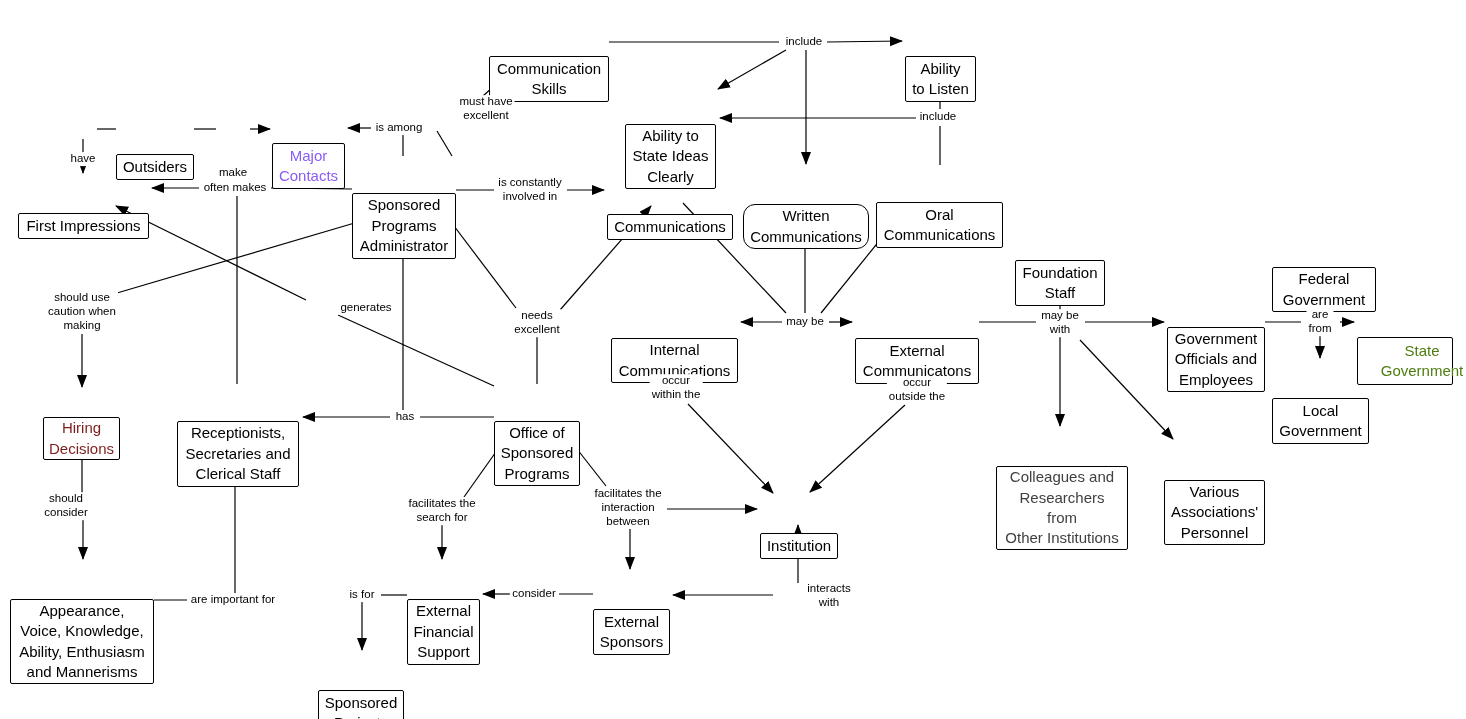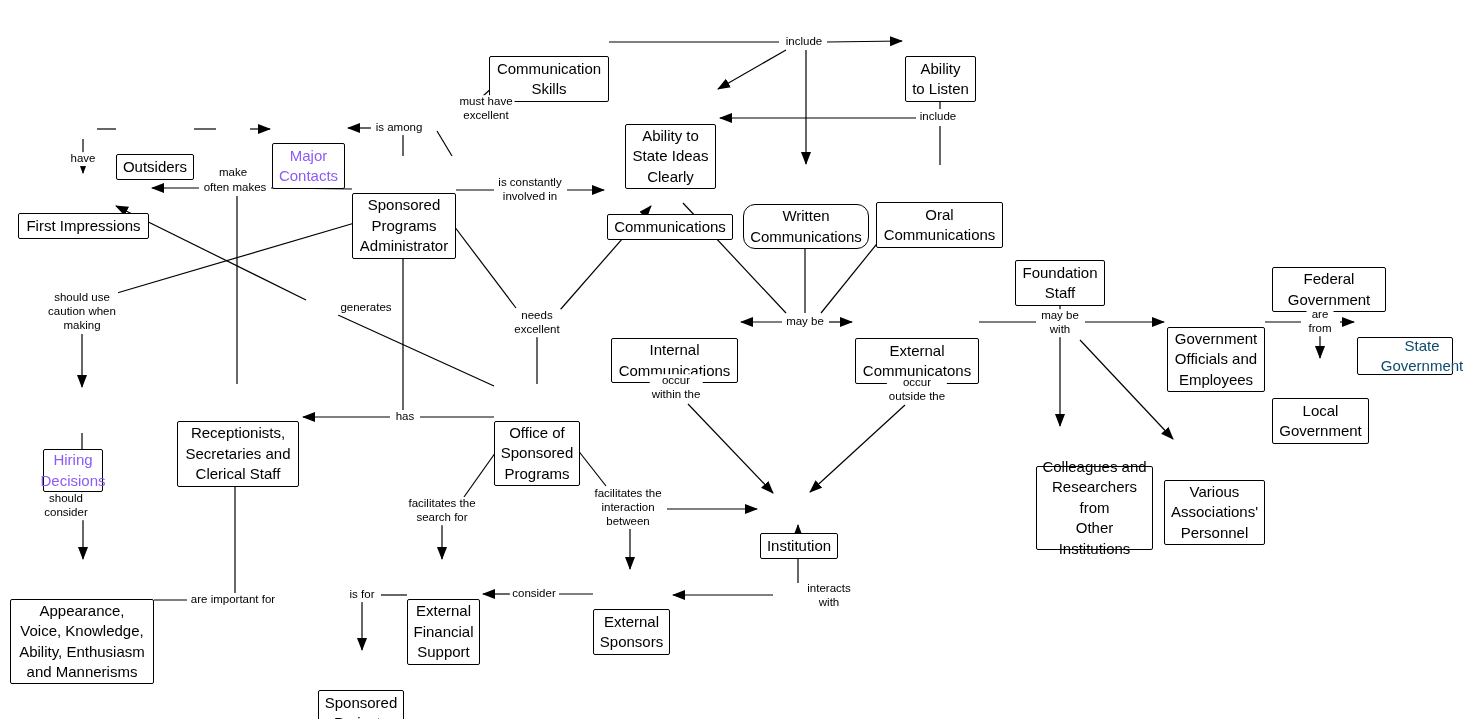--- a/index.html
+++ b/index.html
@@ -138,42 +138,42 @@
       <div class="node" style="left: 352px; top: 156px; width: 104px; height: 66px; border-color: rgb(0, 0, 0); color: rgb(0, 0, 0);">Sponsored
 Programs
 Administrator</div>
       <div class="node" style="left: 607px; top: 177px; width: 126px; height: 26px; border-color: rgb(0, 0, 0); color: rgb(0, 0, 0);">Communications</div>
       <div class="node" style="left: 743px; top: 167px; width: 126px; height: 45px; border-color: rgb(0, 0, 0); color: rgb(0, 0, 0); border-radius: 12px;">Written
 Communications</div>
       <div class="node" style="left: 876px; top: 165px; width: 127px; height: 46px; border-color: rgb(0, 0, 0); color: rgb(0, 0, 0);">Oral
 Communications</div>
       <div class="node" style="left: 1015px; top: 223px; width: 90px; height: 46px; border-color: rgb(0, 0, 0); color: rgb(0, 0, 0); text-align: center;">Foundation
 Staff</div>
-      <div class="node" style="left: 1272px; top: 230px; width: 114px; height: 45px; border-color: rgb(0, 0, 0); color: rgb(0, 0, 0);">Federal
+      <div class="node" style="left: 1272px; top: 230px; width: 104px; height: 45px; border-color: rgb(0, 0, 0); color: rgb(0, 0, 0);">Federal
 Government</div>
       <div class="node" style="left: 611px; top: 301px; width: 127px; height: 45px; border-color: rgb(0, 0, 0); color: rgb(0, 0, 0);">Internal
 Communications</div>
       <div class="node" style="left: 855px; top: 301px; width: 124px; height: 46px; border-color: rgb(0, 0, 0); color: rgb(0, 0, 0);">External
 Communicatons</div>
       <div class="node" style="left: 1167px; top: 290px; width: 98px; height: 65px; border-color: rgb(0, 0, 0); color: rgb(0, 0, 0);">Government
 Officials and
 Employees</div>
-      <div class="node" style="left: 1357px; top: 300px; width: 96px; height: 38px; border-color: rgb(0, 0, 0); color: #0c4a6e; padding-left: 36px;">State
+      <div class="node" style="left: 1357px; top: 300px; width: 96px; height: 48px; border-color: rgb(0, 0, 0); color: #4d7c0f; padding-left: 36px;">State
 Government</div>
       <div class="node" style="left: 1272px; top: 361px; width: 97px; height: 46px; border-color: rgb(0, 0, 0); color: rgb(0, 0, 0);">Local
 Government</div>
-      <div class="node" style="left: 43px; top: 412px; width: 60px; height: 43px; border-color: rgb(0, 0, 0); color: #8b5cf6;">Hiring
+      <div class="node" style="left: 43px; top: 380px; width: 77px; height: 43px; border-color: rgb(0, 0, 0); color: #7f1d1d;">Hiring
 Decisions</div>
       <div class="node" style="left: 177px; top: 384px; width: 122px; height: 66px; border-color: rgb(0, 0, 0); color: rgb(0, 0, 0);">Receptionists,
 Secretaries and
 Clerical Staff</div>
       <div class="node" style="left: 494px; top: 384px; width: 86px; height: 65px; border-color: rgb(0, 0, 0); color: rgb(0, 0, 0);">Office of
 Sponsored
 Programs</div>
-      <div class="node" style="left: 1036px; top: 429px; width: 117px; height: 84px; border-color: rgb(0, 0, 0); color: #000000;">Colleagues and
+      <div class="node" style="left: 996px; top: 429px; width: 132px; height: 84px; border-color: rgb(0, 0, 0); color: #404040;">Colleagues and
 Researchers
 from
 Other Institutions</div>
       <div class="node" style="left: 1164px; top: 443px; width: 101px; height: 65px; border-color: rgb(0, 0, 0); color: rgb(0, 0, 0);">Various
 Associations'
 Personnel</div>
       <div class="node" style="left: 760px; top: 496px; width: 78px; height: 26px; border-color: rgb(0, 0, 0); color: rgb(0, 0, 0);">Institution</div>
       <div class="node" style="left: 10px; top: 562px; width: 144px; height: 85px; border-color: rgb(0, 0, 0); color: rgb(0, 0, 0);">Appearance,
 Voice, Knowledge,
 Ability, Enthusiasm

